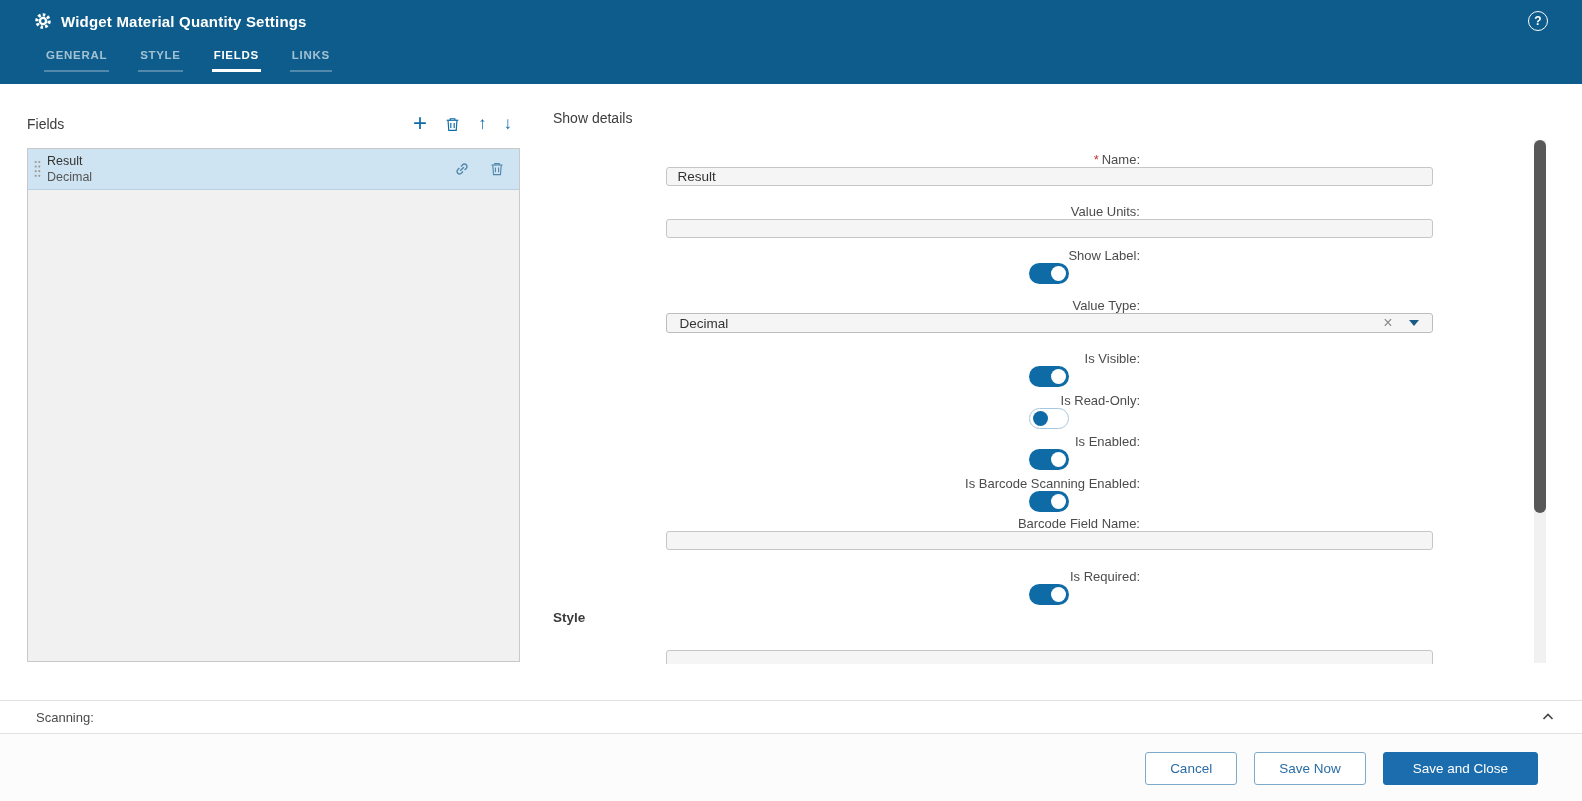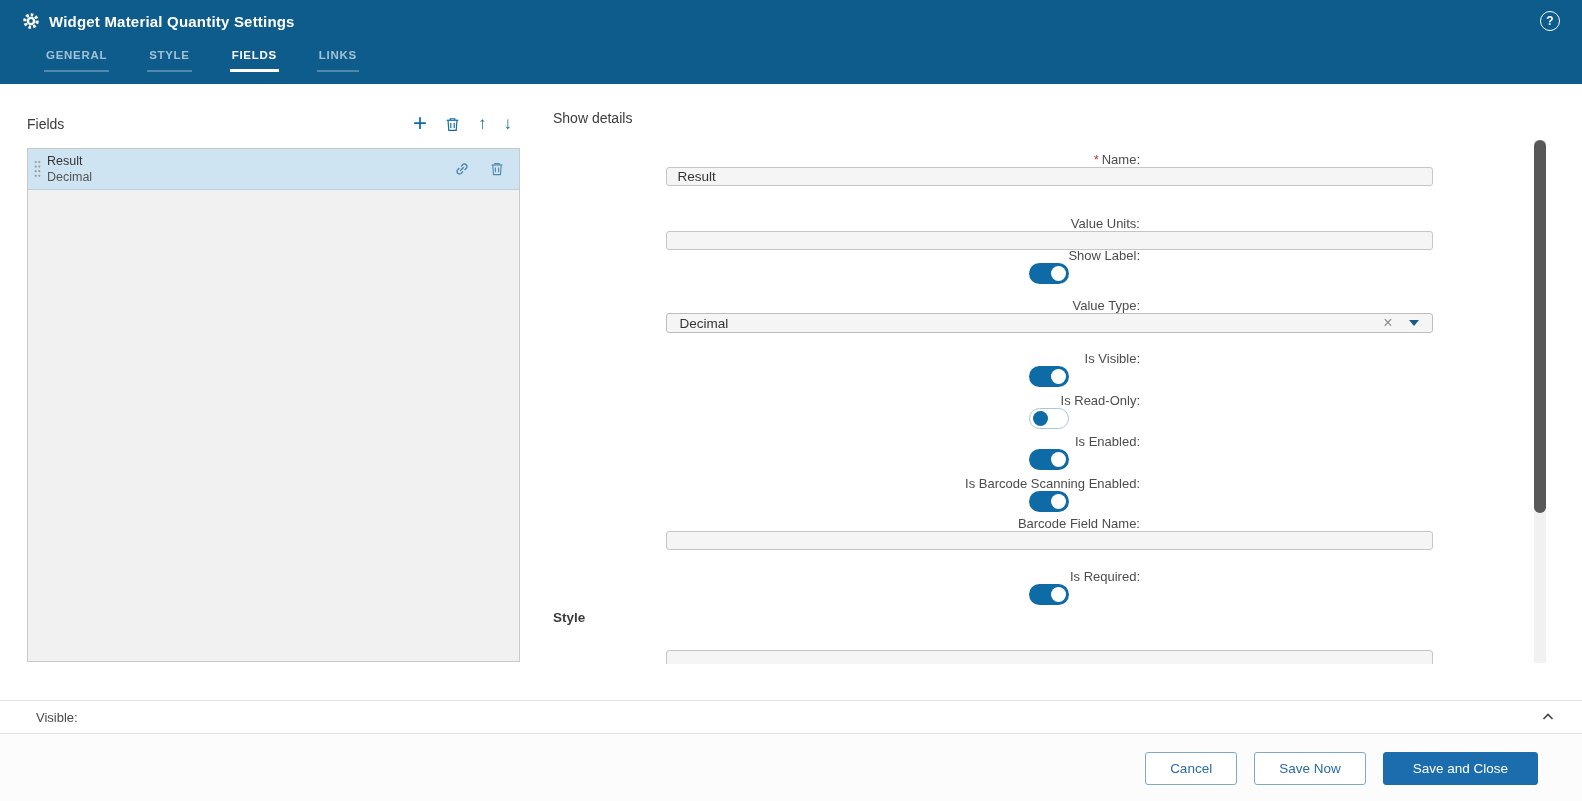--- a/index.html
+++ b/index.html
@@ -5,29 +5,29 @@
   * { box-sizing: border-box; }
   html, body { margin: 0; padding: 0; background: #e9e9e9; }
   .app {
     position: relative; width: 1582px; height: 801px; background: #fff;
     font-family: "Liberation Sans", "DejaVu Sans", sans-serif; overflow: hidden;
     color: #333;
   }
 
   
   .topbar { position: absolute; top: 0; left: 0; right: 0; height: 84px; background: var(--header-bg); }
-  .title-row { display: flex; align-items: center; height: 42px; padding: 0 22px; }
+  .title-row { display: flex; align-items: center; height: 42px; padding: 0 34px; }
   .gear { display: flex; margin-right: 9px; }
   .win-title { color: #fff; font-size: 15px; font-weight: 700; letter-spacing: .2px; }
   .help {
     margin-left: auto; width: 20px; height: 20px; border: 1.5px solid #fff; border-radius: 50%;
     color: #fff; font-size: 12px; font-weight: 700; display: flex; align-items: center; justify-content: center;
     cursor: pointer;
   }
-  .tabs { display: flex; padding-left: 44px; gap: 38px; height: 42px; padding-top: 7px; }
+  .tabs { display: flex; padding-left: 44px; gap: 29px; height: 42px; padding-top: 7px; }
   .tab {
     color: rgba(255,255,255,.62); font-size: 11.5px; font-weight: 600; letter-spacing: .7px;
     padding: 0 2px 9px 2px; border-bottom: 2px solid rgba(255,255,255,.28);
     align-self: flex-start; cursor: pointer;
   }
   .tab.active { color: #fff; border-bottom: 3px solid #fff; padding-bottom: 8px; }
 
   
   .panel-head { position: absolute; left: 27px; top: 106px; width: 493px; height: 36px; display: flex; align-items: center; }
   .panel-title { font-size: 14px; color: #3c3c3c; }
@@ -178,21 +178,21 @@
   </div>
 
   <section class="details">
     <div class="details-title">Show details</div>
 
     <div class="frow" style="top:44px">
       <label class="flabel"><span class="req">*</span><span>Name:</span></label>
       <input class="finput" value="Result" style="">
     </div>
 
-    <div class="frow" style="top:108px">
+    <div class="frow" style="top:96px">
       <label class="flabel">Value Units:</label>
       <input class="finput" value="" style="">
     </div>
 
     <div class="frow trow" style="top:140px">
       <label class="flabel">Show Label:</label>
       <span class="toggle on"></span>
     </div>
 
     <div class="frow" style="top:190px">
@@ -240,21 +240,21 @@
       <label class="flabel"></label>
       <input class="finput" style="">
     </div>
   </section>
 
   <div class="scroll-track">
     <div class="scroll-thumb"></div>
   </div>
 
   <div class="comments">
-    <span class="comments-label">Visible:</span>
+    <span class="comments-label">Scanning:</span>
     <span class="collapse">
       <svg width="16" height="16" viewBox="0 0 16 16" fill="none" stroke="#444" stroke-width="1.6">
         <path d="M3.5 10l4.5-4.5L12.5 10"></path>
       </svg>
     </span>
   </div>
 
   <div class="footer">
     <button class="btn outline">Cancel</button>
     <button class="btn outline">Save Now</button>

